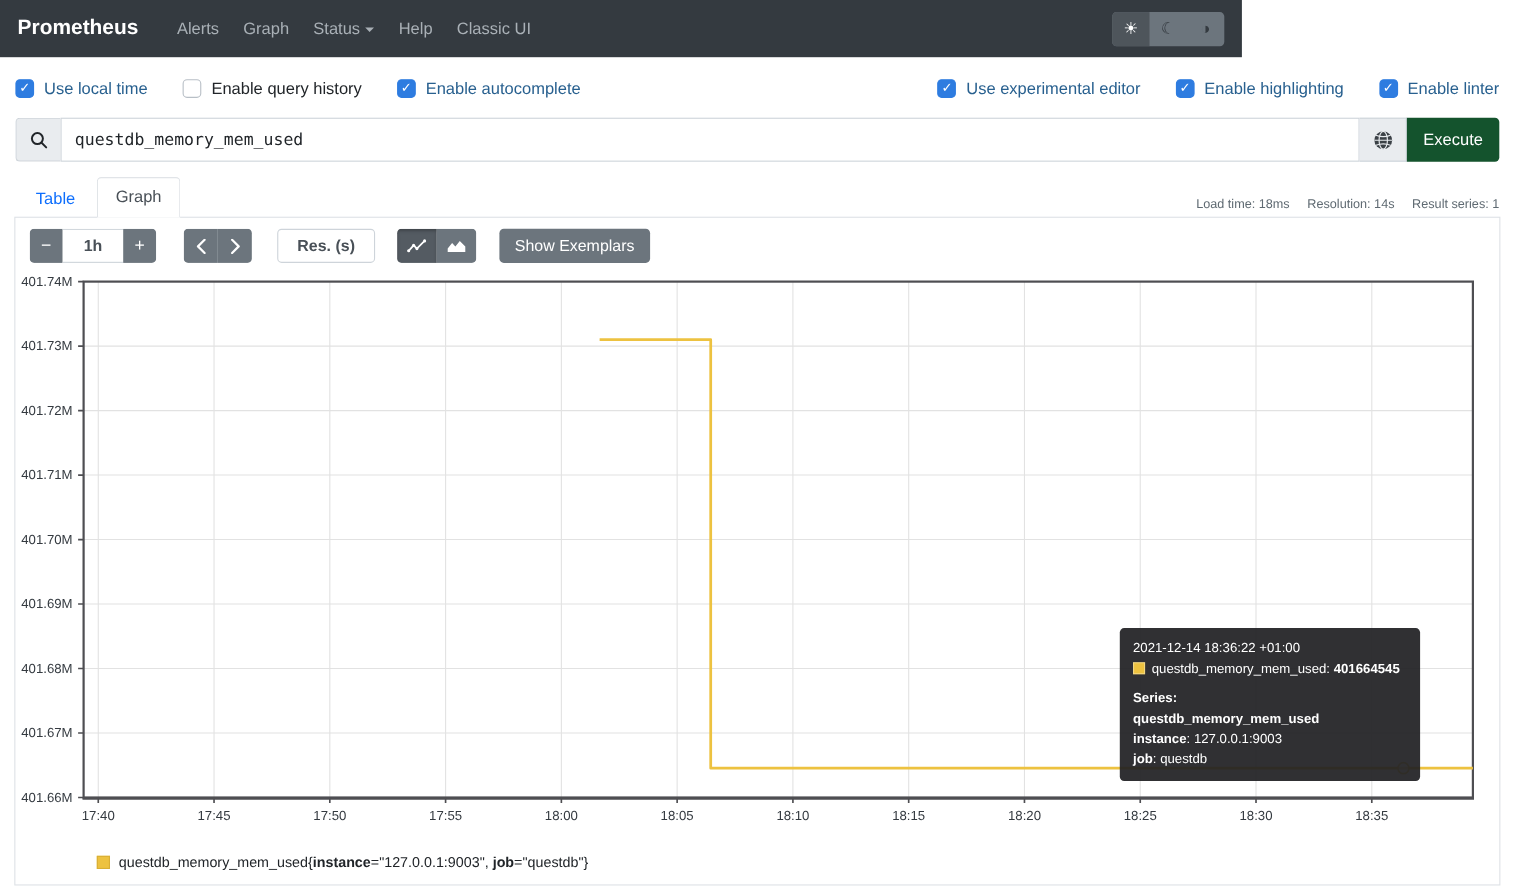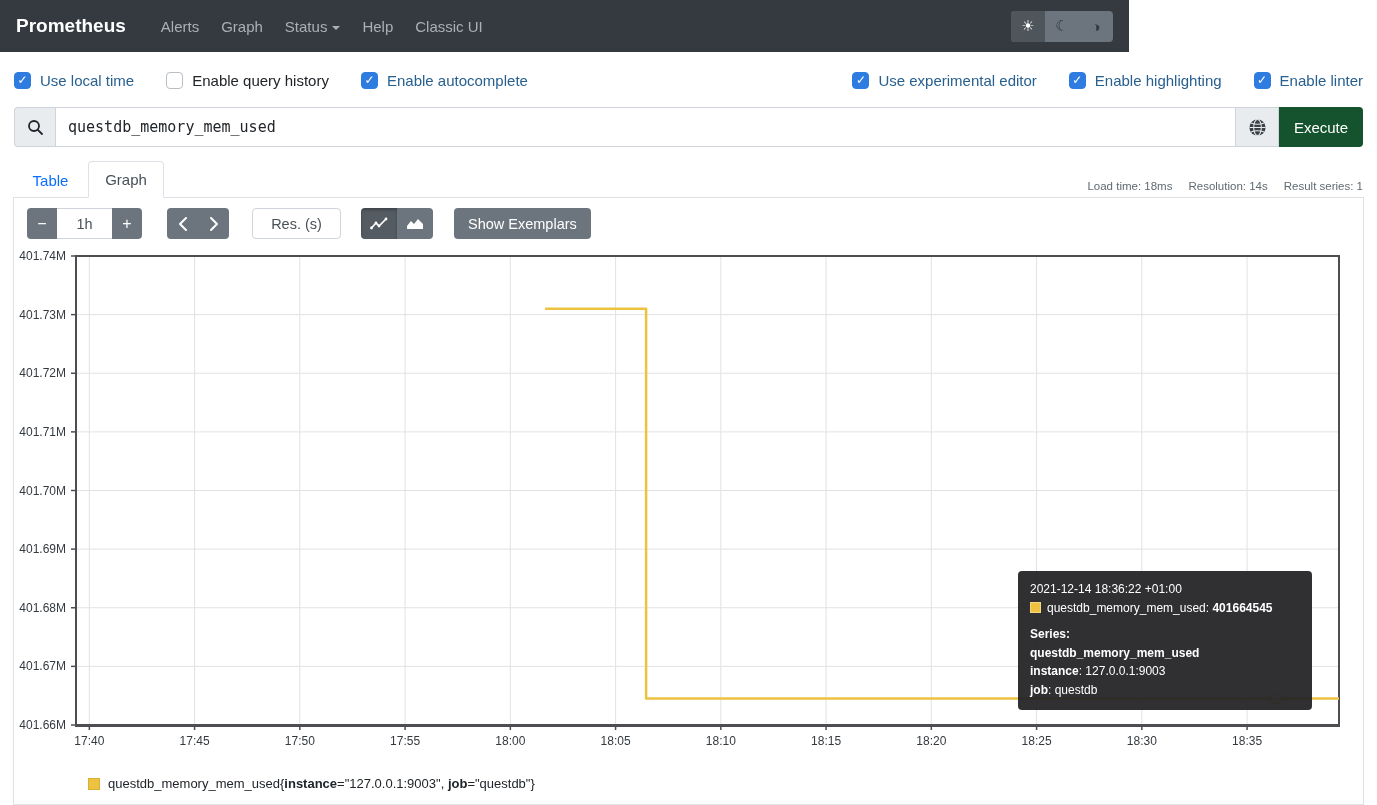--- a/index.html
+++ b/index.html
@@ -55,35 +55,35 @@
   
   .panel { position:absolute; left:13px; right:13px; top:197px; bottom:0;
            border:1px solid #dee2e6; background:#fff; }
 
   
   .controls { position:absolute; left:13px; top:208px; height:31px; display:flex; z-index:2; }
   .grp { display:flex; height:31px; border-radius:4px; overflow:hidden; }
   .gbtn { background:#6c757d; color:#fff; border:none; display:flex; align-items:center;
           justify-content:center; cursor:pointer; font-size:16px; font-family:inherit; }
   .ginput { border:1px solid #ced4da; border-left:none; border-right:none; text-align:center;
-            font-size:14.5px; color:#495057; outline:none; font-family:inherit; min-width:0; }
+            font-size:14.5px; color:#495057; outline:none; font-family:inherit; min-width:0;font-weight:bold; }
   .ginput::placeholder { color:#495057; opacity:1; }
   .standalone { border:1px solid #ced4da; border-radius:4px; }
   .toggle-btn { width:36px; background:#6c757d; display:flex; align-items:center;
                 justify-content:center; cursor:pointer; }
   .toggle-btn.active { background:#545b62; box-shadow:inset 0 2px 3px rgba(0,0,0,.25); }
   .exemplars { background:#6c757d; color:#fff; border:none; border-radius:4px;
                font-size:14.5px; padding:0 14px; cursor:pointer; font-family:inherit; }
 
   
   .chart-wrap { position:absolute; left:13px; top:246px; width:1347px; height:509px; z-index:1; }
   .tick-label { font-size:12px; fill:#343a40; font-family:"Liberation Sans", sans-serif; }
 
   
-  .tooltip { position:absolute; left:1018px; top:571px; width:294px; z-index:5;
+  .tooltip { position:absolute; left:1018px; top:571px; width:273px; z-index:5;
              background:rgba(32,32,36,0.93); color:#fff; border-radius:4px;
              padding:9px 12px 10px 12px; font-size:12px; line-height:1.55; }
   .tt-swatch { display:inline-block; width:11px; height:11px; background:#edc240;
                border:1px solid rgba(255,255,255,.35); vertical-align:-1px; margin-right:6px; }
   .tt-bold { font-weight:700; }
   .tt-gap { height:8px; }
 
   
   .legend { position:absolute; left:88px; top:776px; display:flex; align-items:center;
             gap:8px; font-size:13px; z-index:2; cursor:pointer; }

